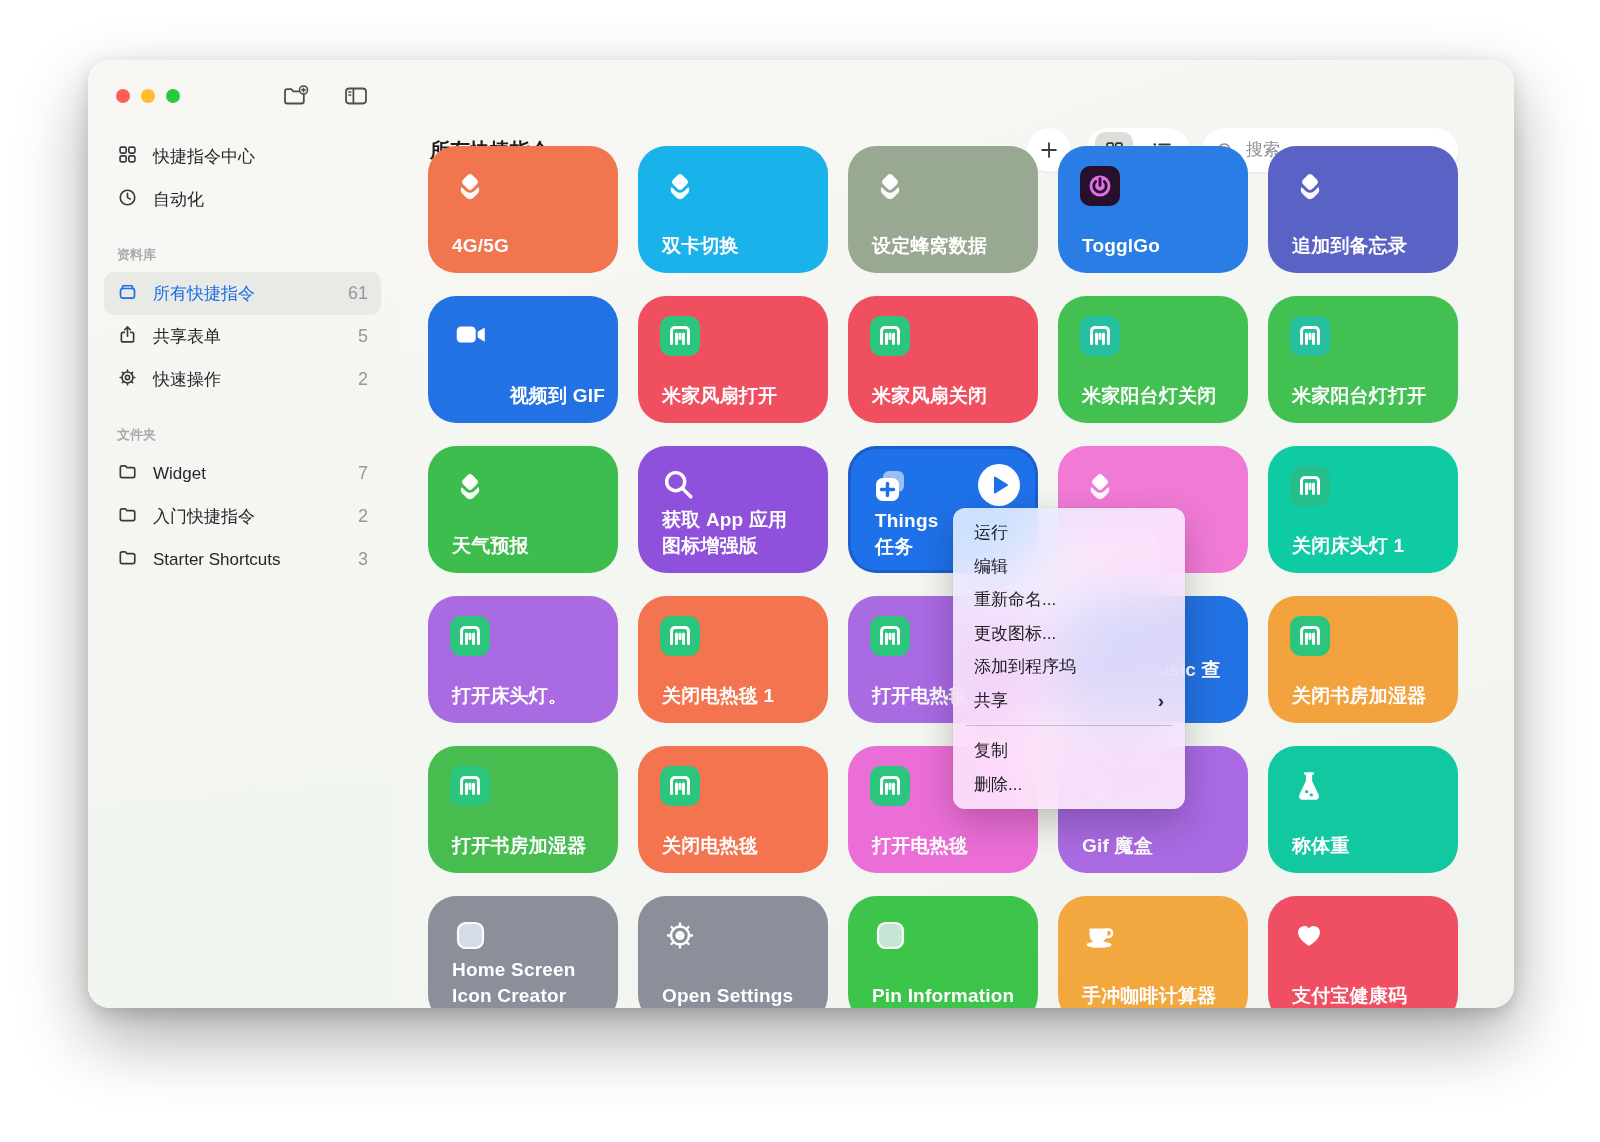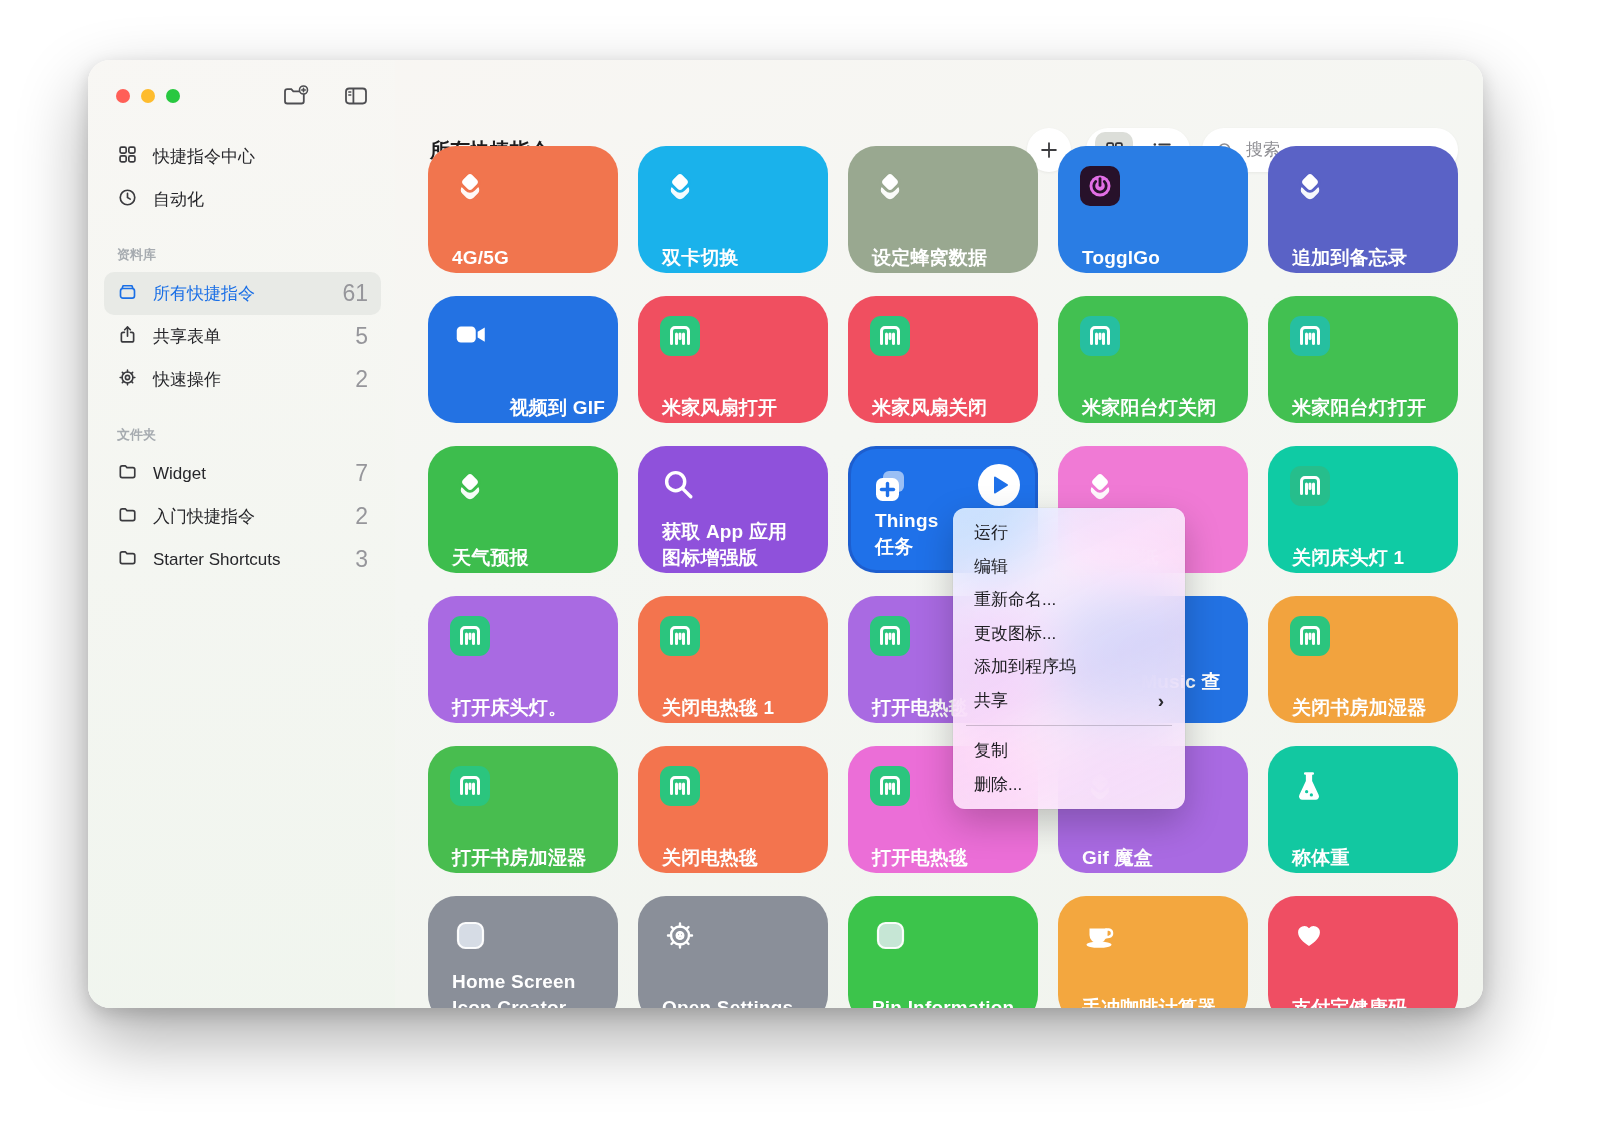--- a/index.html
+++ b/index.html
@@ -6,34 +6,35 @@
   body{
     width:1600px;height:1142px;position:relative;background:#ffffff;
     font-family:"Liberation Sans","DejaVu Sans",sans-serif;
     -webkit-font-smoothing:antialiased;overflow:hidden;
   }
   .window{
     position:absolute;left:88px;top:60px;width:1395px;height:948px;
     border-radius:22px;overflow:hidden;
     background:linear-gradient(160deg,#f9f6f3 0%,#f4f6f2 45%,#f1f4ee 100%);
     box-shadow:0 30px 70px rgba(0,0,0,.33),0 6px 18px rgba(0,0,0,.15);
+    padding-left:31px;
   }
   
   .sidebar{position:absolute;left:0;top:0;bottom:0;width:307px;
     background:linear-gradient(175deg,rgba(248,247,244,.85),rgba(240,245,238,.85));}
   .sidebar-top{display:flex;align-items:center;padding:23px 26px 0 28px;height:26px;}
   .traffic{display:flex;gap:11px;}
   .dot{width:14px;height:14px;border-radius:50%;}
   .top-actions{margin-left:auto;display:flex;gap:34px;align-items:center;}
   .top-actions svg{display:block;}
   nav{padding:26px 14px 0 16px;}
   .nav-item{display:flex;align-items:center;height:43px;padding:0 13px;border-radius:10px;
     font-size:17px;color:#27272b;gap:15px;}
   .nav-item svg{flex:0 0 auto;}
-  .nav-item .cnt{margin-left:auto;color:#96969b;font-size:23px;}
+  .nav-item .cnt{margin-left:auto;color:#96969b;font-size:18px;}
   .nav-item.sel{background:#e8eae6;}
   .nav-item.sel .lbl{color:#1a6fe6;}
   .section-title{font-size:13px;font-weight:700;color:#a6abb0;padding:25px 13px 8px;}
   
   .page-title{position:absolute;left:342px;top:77px;margin:0;font-size:20px;font-weight:700;color:#1c1c1e;}
   .btn-add{position:absolute;left:939px;top:68px;width:44px;height:44px;border-radius:22px;background:#fff;
     display:flex;align-items:center;justify-content:center;box-shadow:0 1px 3px rgba(0,0,0,.06);}
   .segmented{position:absolute;left:998px;top:68px;width:104px;height:44px;border-radius:22px;background:#fff;
     display:flex;align-items:center;justify-content:space-evenly;box-shadow:0 1px 3px rgba(0,0,0,.06);}
   .seg-sel{width:38px;height:36px;border-radius:10px;background:#dcded9;display:flex;align-items:center;justify-content:center;}
@@ -43,21 +44,21 @@
   .search input{border:0;outline:0;background:transparent;font-size:17px;color:#333;width:170px;
     font-family:"Liberation Sans","DejaVu Sans",sans-serif;}
   .search input::placeholder{color:#8e8e93;}
   
   .grid{position:absolute;left:340px;top:86px;width:1030px;display:grid;
     grid-template-columns:repeat(5,190px);grid-auto-rows:127px;gap:23px 20px;}
   .tile{position:relative;border-radius:28px;color:#fff;box-sizing:border-box;}
   .tile.ring{border:3px solid rgba(28,78,185,.55);}
   .tile-icon{position:absolute;left:22px;top:20px;width:40px;height:40px;}
   .tile.ring .tile-icon{left:19px;top:17px;}
-  .tile-label{position:absolute;left:24px;right:13px;bottom:2px;font-size:19px;font-weight:700;
+  .tile-label{position:absolute;left:24px;right:13px;bottom:14px;font-size:19px;font-weight:700;
     line-height:26px;white-space:pre-line;letter-spacing:.2px;text-shadow:0 0 1px rgba(0,0,0,.04);}
   .tile.ring .tile-label{left:24px;bottom:10px;}
   .play-btn{position:absolute;right:15px;top:15px;width:42px;height:42px;border-radius:50%;background:#fff;
     display:flex;align-items:center;justify-content:center;}
   
   .menu{position:absolute;left:865px;top:448px;width:232px;box-sizing:border-box;padding:8px 0;border-radius:12px;
     background:linear-gradient(155deg,rgba(228,241,255,.88) 0%,rgba(250,240,252,.86) 28%,rgba(252,229,248,.85) 55%,rgba(251,236,250,.92) 100%);
     backdrop-filter:blur(26px) saturate(1.5);-webkit-backdrop-filter:blur(26px) saturate(1.5);
     box-shadow:0 14px 36px rgba(0,0,0,.22),0 0 0 .5px rgba(0,0,0,.07);z-index:30;}
   .menu-item{height:33.5px;display:flex;align-items:center;padding:0 21px;font-size:17px;color:#1d1d21;}

